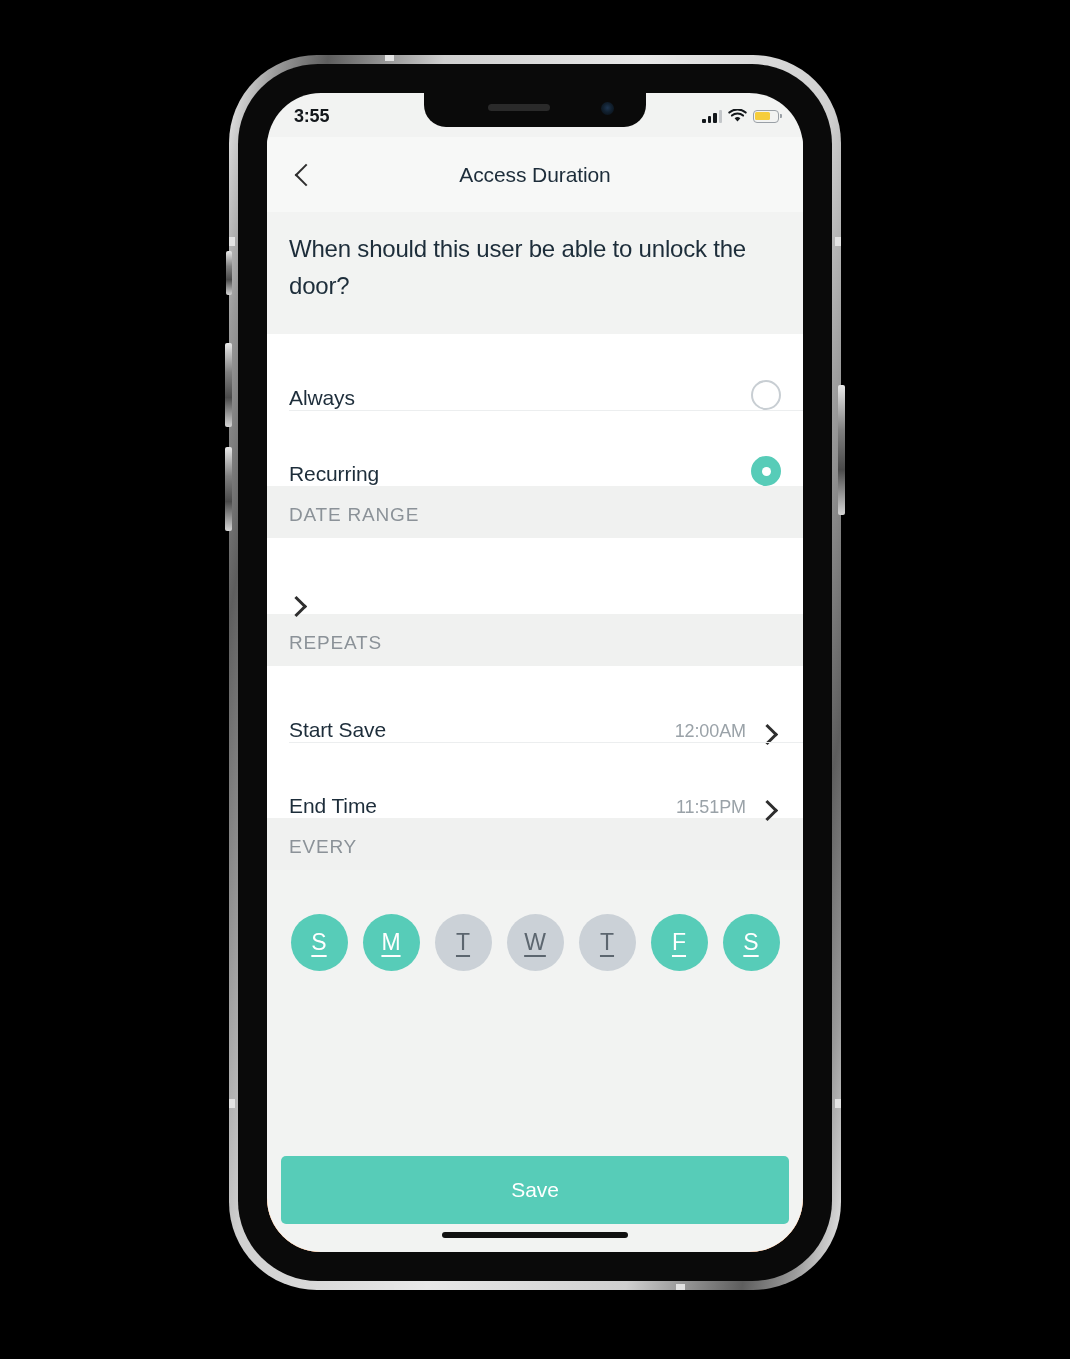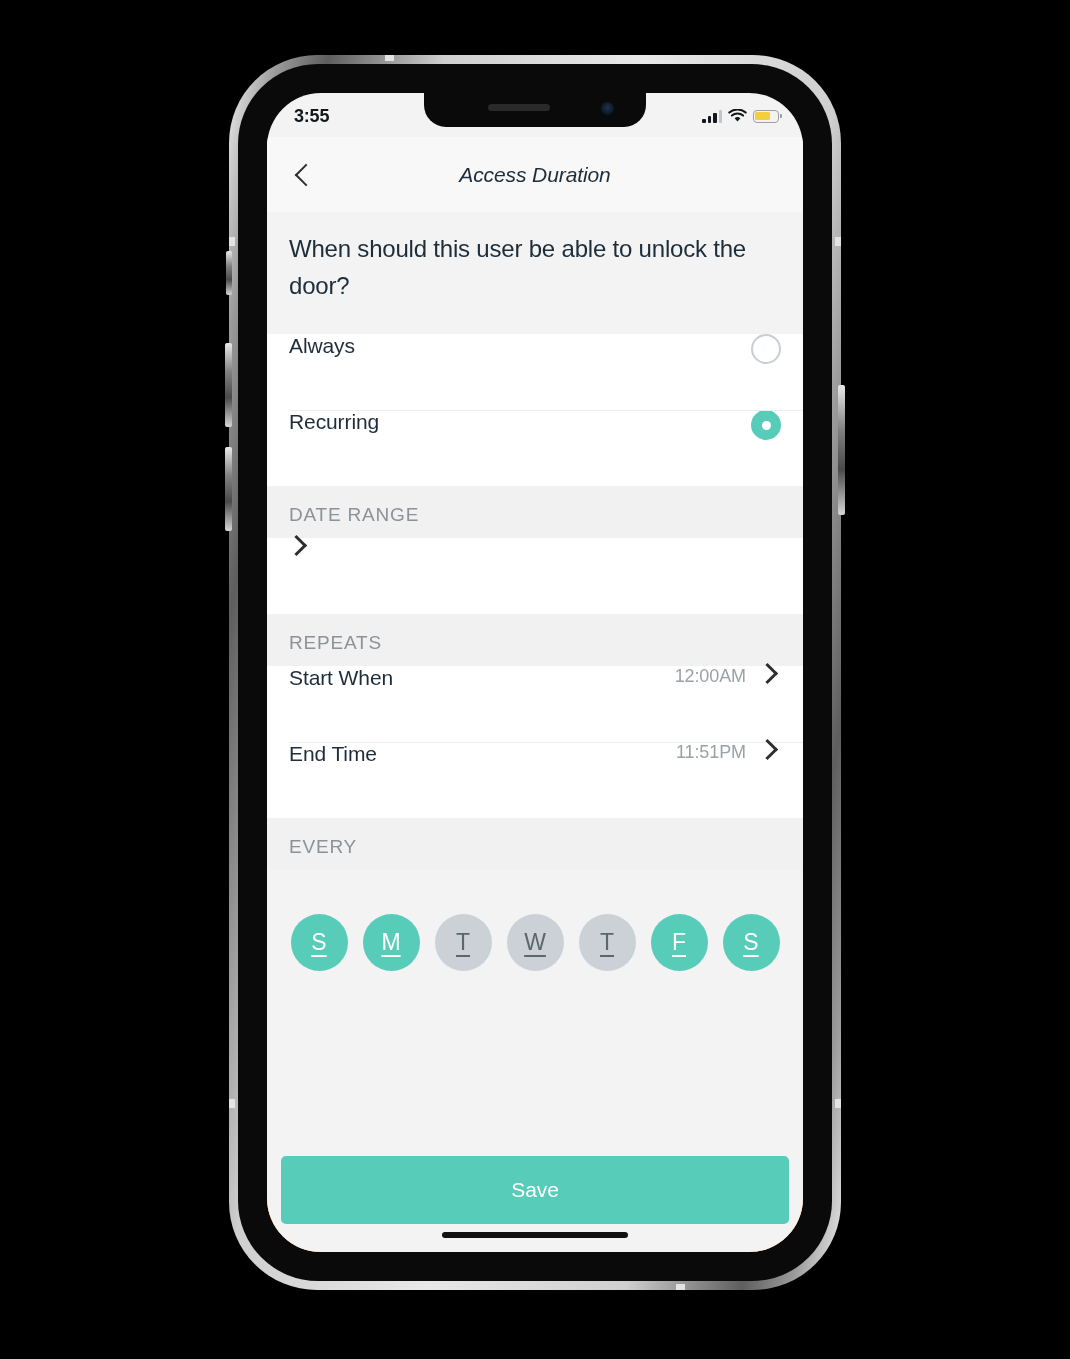--- a/index.html
+++ b/index.html
@@ -179,21 +179,20 @@
     left: 14px;
     width: 44px; height: 44px;
     display: flex; align-items: center; justify-content: center;
   }
   .nav-title {
     width: 100%;
     text-align: center;
     font-size: 21px;
     color: #1d2d3a;
     letter-spacing: -0.1px;
-    font-style: italic;
   }
 
   
   .content {
     background: #f97316;
     height: 1040px;
     display: flex;
     flex-direction: column;
   }
   .question {
@@ -201,21 +200,21 @@
     font-size: 24px;
     line-height: 1.55;
     color: #1d2d3a;
     letter-spacing: -0.2px;
     background: #f2f3f2;
   }
 
   .card { background: #ffffff; }
   .row {
     display: flex;
-    align-items: flex-start;
+    align-items: flex-end;
     padding: 0 22px;
     height: 76px;
     box-sizing: border-box;
     position: relative;
   }
   .row + .row::before {
     content: "";
     position: absolute;
     left: 22px; right: 0; top: 0;
     height: 1px;
@@ -405,21 +404,21 @@
       <div class="card">
         <div class="row">
           <div class="chev-right"></div>
         </div>
       </div>
 
       <div class="section-header">REPEATS</div>
 
       <div class="card">
         <div class="row">
-          <div class="row-label">Start When</div>
+          <div class="row-label">Start Save</div>
           <div class="row-value">12:00AM</div>
           <div class="chev-right"></div>
         </div>
         <div class="row">
           <div class="row-label">End Time</div>
           <div class="row-value">11:51PM</div>
           <div class="chev-right"></div>
         </div>
       </div>
 

